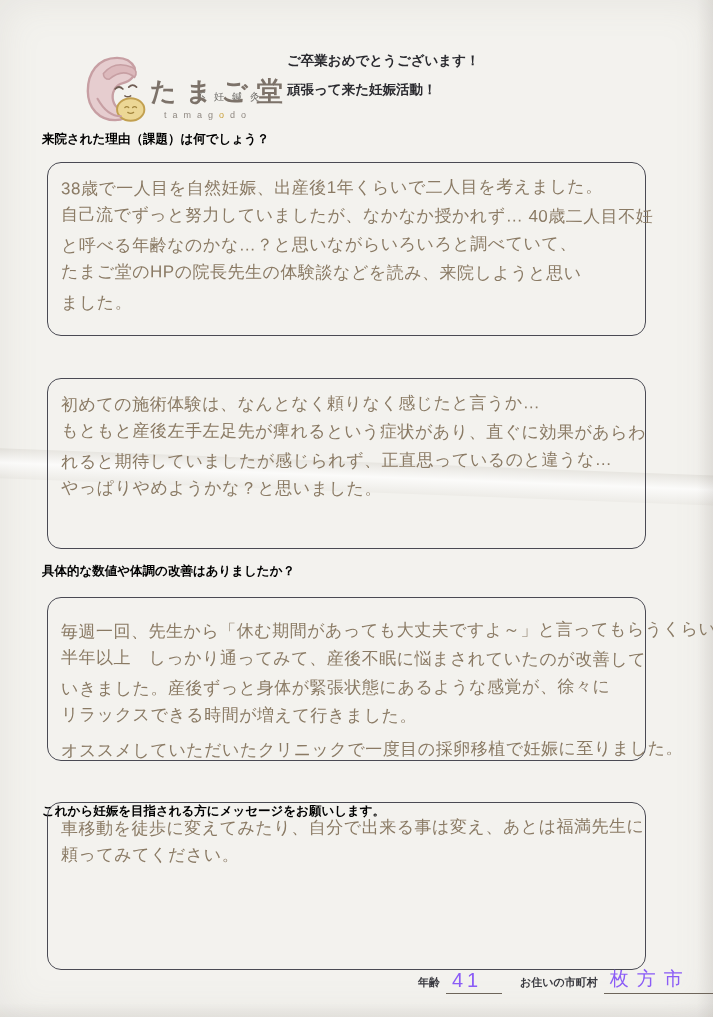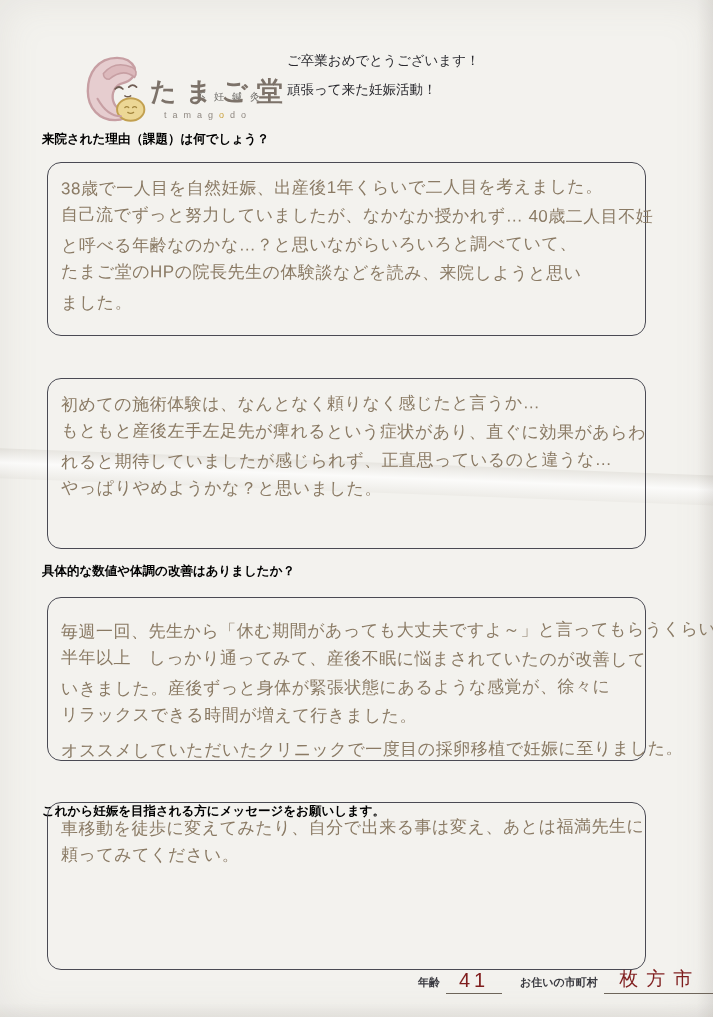--- a/index.html
+++ b/index.html
@@ -44,21 +44,21 @@
     position:absolute;left:150px;top:74px;
     font-size:26px;letter-spacing:9px;color:#7c7269;font-weight:600;white-space:nowrap;
   }
   .logo-romaji{
     position:absolute;left:158px;top:110px;
     font-size:9px;letter-spacing:6px;color:#8f8881;white-space:nowrap;padding-left:6px;
   }
   .logo-romaji .gold{color:#caa23e;}
   .greeting{position:absolute;left:287px;top:46px;width:410px;}
   .greeting div{
-    font-size:13.5px;font-weight:normal;color:#2a2a2f;
+    font-size:13.5px;font-weight:bold;color:#2a2a2f;
     line-height:29px;white-space:nowrap;
   }
 
   
   .q-header{
     position:absolute;left:42px;
     font-size:12.5px;font-weight:bold;color:#000000;white-space:nowrap;
   }
   .answer-box{
     position:absolute;left:47px;width:599px;
@@ -74,23 +74,23 @@
   .hw:nth-child(even){transform:rotate(0.2deg);}
   .gap-top{margin-top:5px;}
 
   
   .footer-row{
     position:absolute;left:418px;top:966px;
     display:flex;align-items:flex-end;
   }
   .f-label{font-size:11px;font-weight:bold;color:#3a3a40;padding-bottom:4px;white-space:nowrap;}
   .f-value{
-    font-size:20px;color:#7f1d1d;
+    font-size:20px;color:#8b5cf6;
     border-bottom:1.6px solid #6e655a;
-    text-align:center;white-space:nowrap;
+    white-space:nowrap;
     padding:0 6px 1px 6px;
   }
   .f-age{min-width:44px;margin:0 18px 0 6px;letter-spacing:4px;}
   .f-city{min-width:100px;margin-left:6px;font-size:19px;letter-spacing:8px;}
 </style>
 </head>
 <body>
 
 <div class="paper">
 

